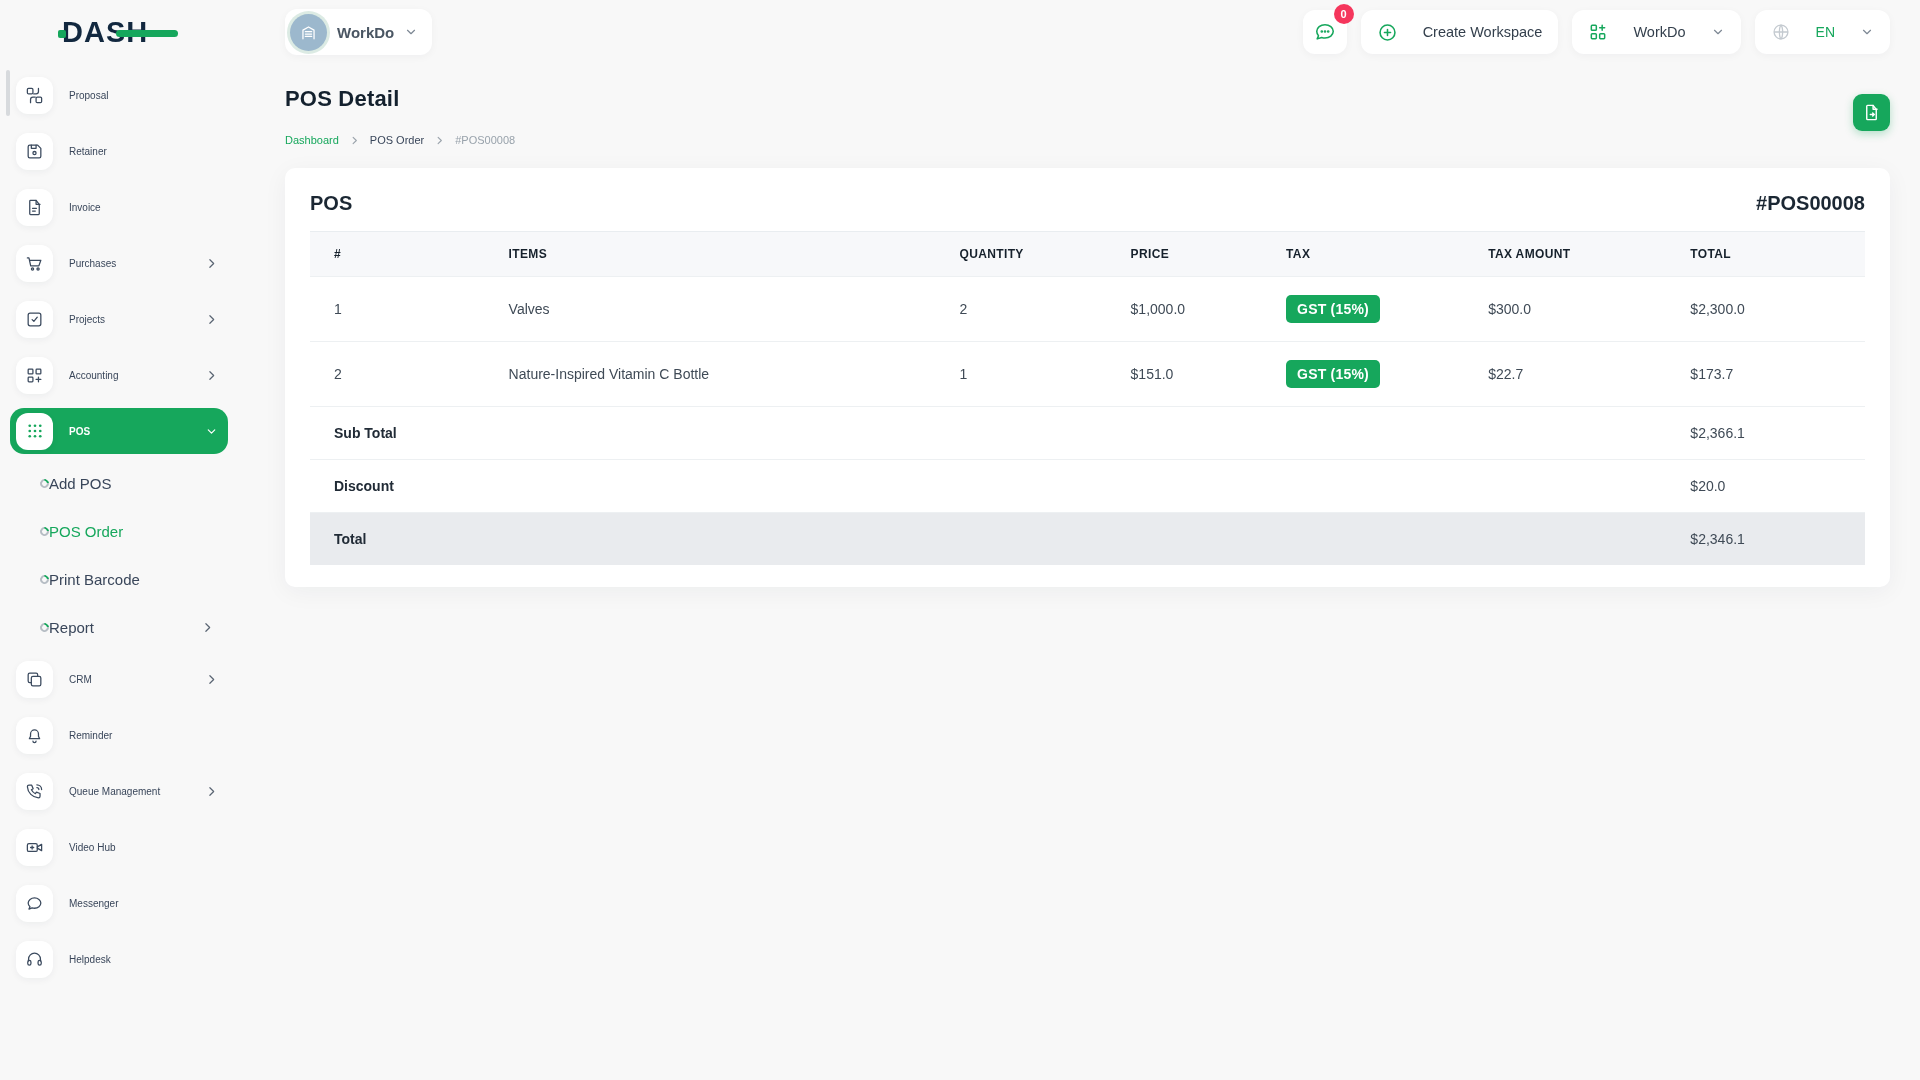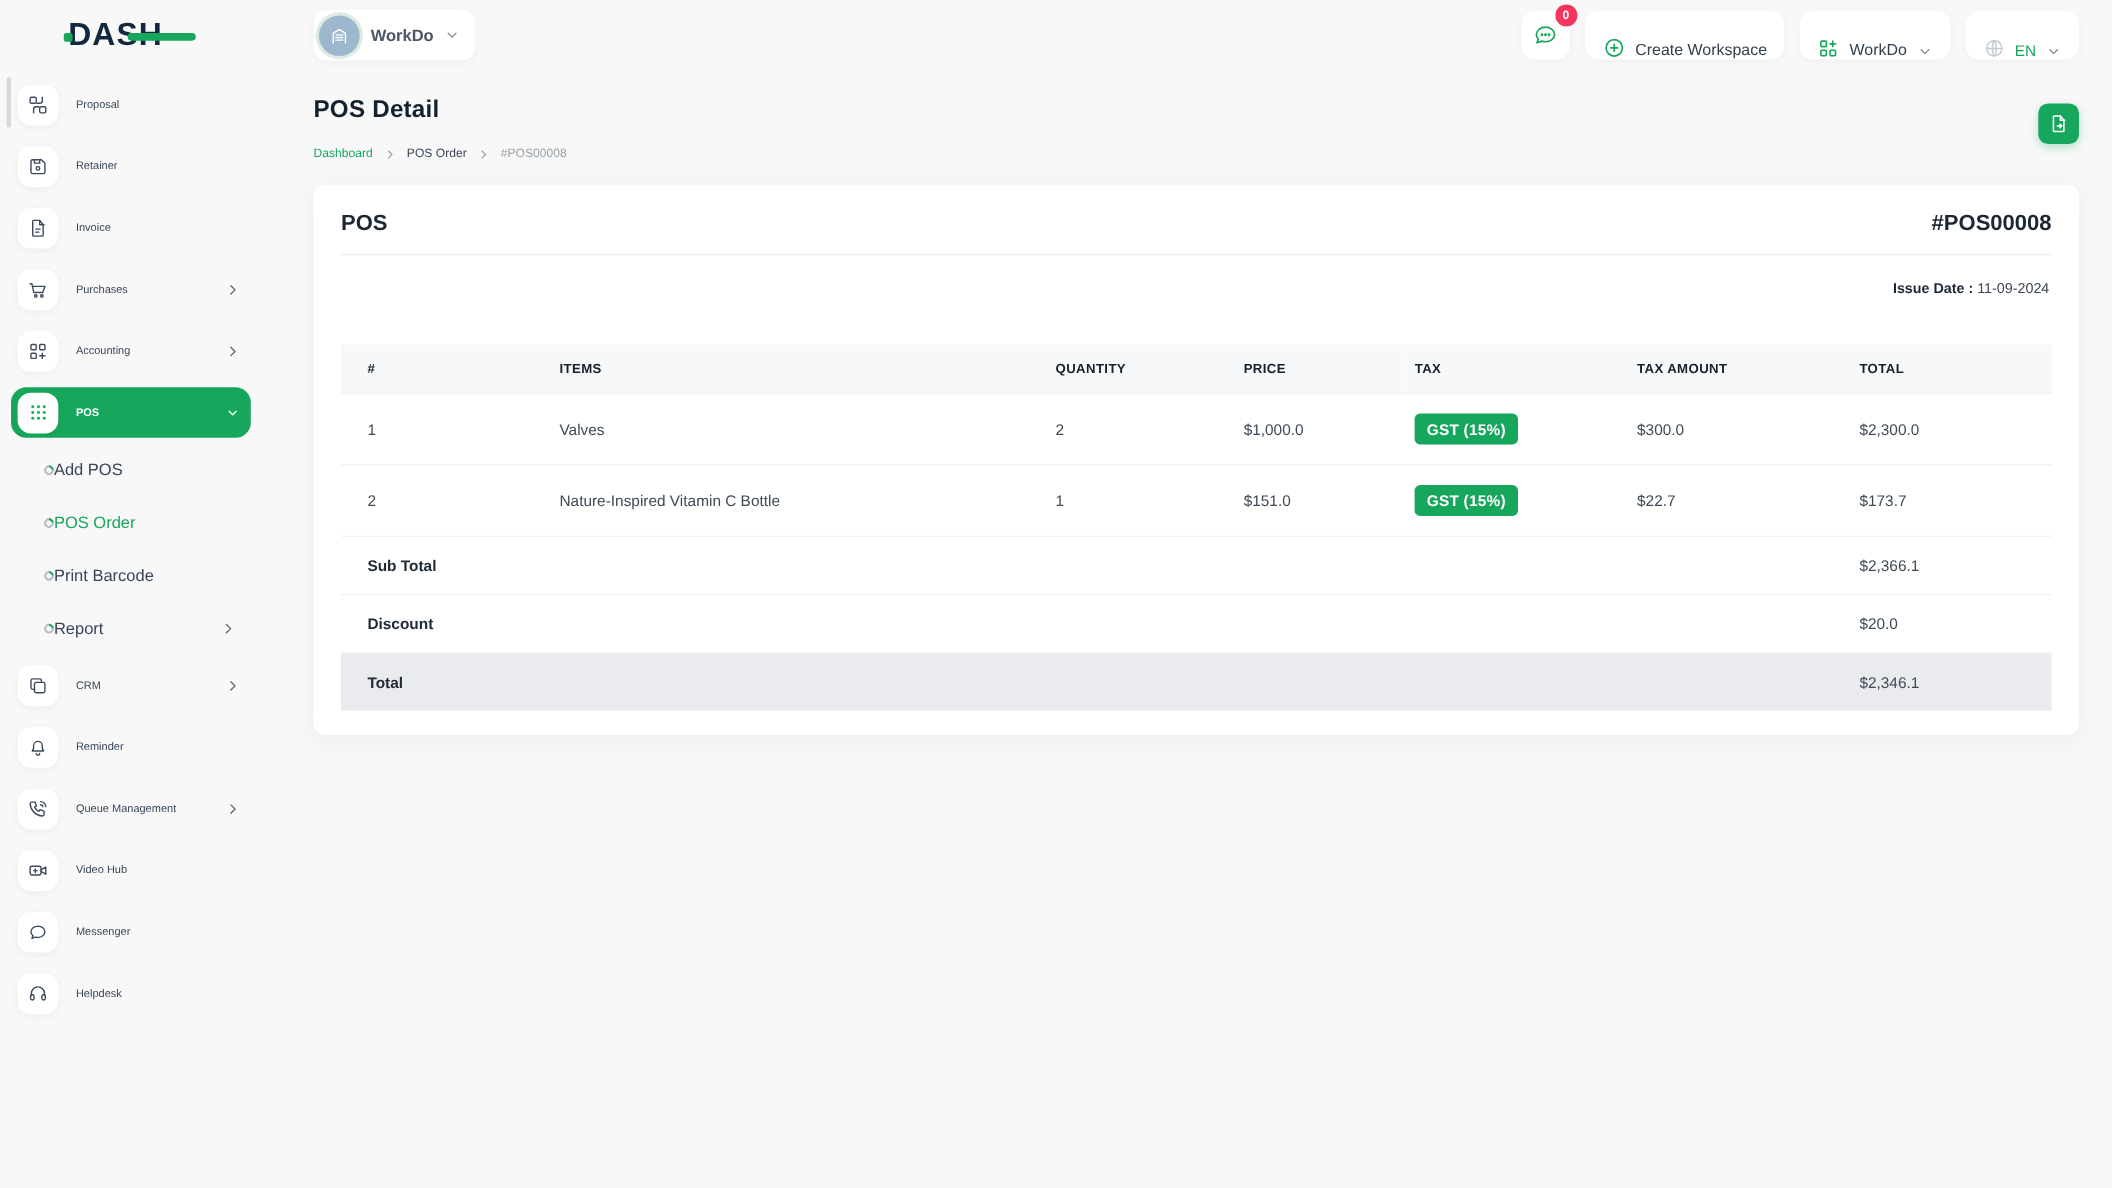--- a/index.html
+++ b/index.html
@@ -50,22 +50,22 @@
     position:relative;width:44px;height:44px;background:#fff;border-radius:12px;
     display:flex;align-items:center;justify-content:center;color:var(--green);
     box-shadow:0 2px 8px rgba(20,35,50,.04);cursor:pointer;
   }
   .badge{
     position:absolute;top:-6px;right:-7px;min-width:20px;height:20px;border-radius:50%;
     background:var(--pink);color:#fff;font-size:11px;font-weight:700;
     display:flex;align-items:center;justify-content:center;
   }
   .pill{
-    height:44px;background:#fff;border-radius:12px;display:flex;align-items:flex-end;
-    gap:9px;padding:0 16px;box-shadow:0 2px 8px rgba(20,35,50,.04);cursor:pointer;
+    height:44px;background:#fff;border-radius:12px;display:flex;align-items:center;
+    gap:25px;padding:0 16px;box-shadow:0 2px 8px rgba(20,35,50,.04);cursor:pointer;
   }
   .pill .lbl{font-size:14.5px;font-weight:500;color:#333f4c;}
   .lang .lang-code{color:var(--green);font-weight:400;font-size:14px;}
   .globe{color:#c4cad0;}
 
   
   .sidebar{position:absolute;top:64px;left:0;width:240px;bottom:0;overflow:hidden;}
   .scroll-thumb{position:absolute;left:6px;top:6px;width:4px;height:46px;border-radius:2px;background:#d7dadd;cursor:pointer;}
   .nav{padding:8px 12px 0 16px;}
   .nav-item{
@@ -270,20 +270,34 @@
         </svg>
       </span>
       <span class="nav-lbl">Purchases</span>
       <span class="nav-chev">
         <svg viewBox="0 0 24 24" width="13" height="13" fill="none" stroke="currentColor" stroke-width="2.2" stroke-linecap="round" stroke-linejoin="round">
             <path d="M9 5l7 7-7 7"></path>
           </svg>
       </span>
     </div>
 
+    <div class="nav-item">
+      <span class="nav-ic">
+        <svg viewBox="0 0 24 24" width="19" height="19" fill="none" stroke="currentColor" stroke-width="1.6" stroke-linecap="round" stroke-linejoin="round">
+          <rect x="4" y="4" width="16" height="16" rx="2.5"></rect>
+            <path d="M9 12.2l2.2 2.2L15.5 9"></path>
+        </svg>
+      </span>
+      <span class="nav-lbl">Projects</span>
+      <span class="nav-chev">
+        <svg viewBox="0 0 24 24" width="13" height="13" fill="none" stroke="currentColor" stroke-width="2.2" stroke-linecap="round" stroke-linejoin="round">
+            <path d="M9 5l7 7-7 7"></path>
+          </svg>
+      </span>
+    </div>
 
     <div class="nav-item">
       <span class="nav-ic">
         <svg viewBox="0 0 24 24" width="19" height="19" fill="none" stroke="currentColor" stroke-width="1.6" stroke-linecap="round" stroke-linejoin="round">
           <rect x="4" y="4" width="6" height="6" rx="1"></rect>
             <rect x="14" y="4" width="6" height="6" rx="1"></rect>
             <rect x="4" y="14" width="6" height="6" rx="1"></rect>
             <path d="M17 14v6M14 17h6"></path>
         </svg>
       </span>
@@ -446,24 +460,20 @@
       </span>
     </div>
   </div>
 
   <section class="card">
     <div class="card-head">
       <h2 class="card-title">POS</h2>
       <h2 class="card-number">#POS00008</h2>
     </div>
 
-    <div class="issue-date">
-      <span class="idl">Issue Date :</span>
-      <span>11-09-2024</span>
-    </div>
 
     <table class="items">
       <colgroup>
         <col class="c-idx">
           <col class="c-item">
           <col class="c-qty">
           <col class="c-price">
           <col class="c-tax">
           <col class="c-taxamt">
           <col class="c-total">

